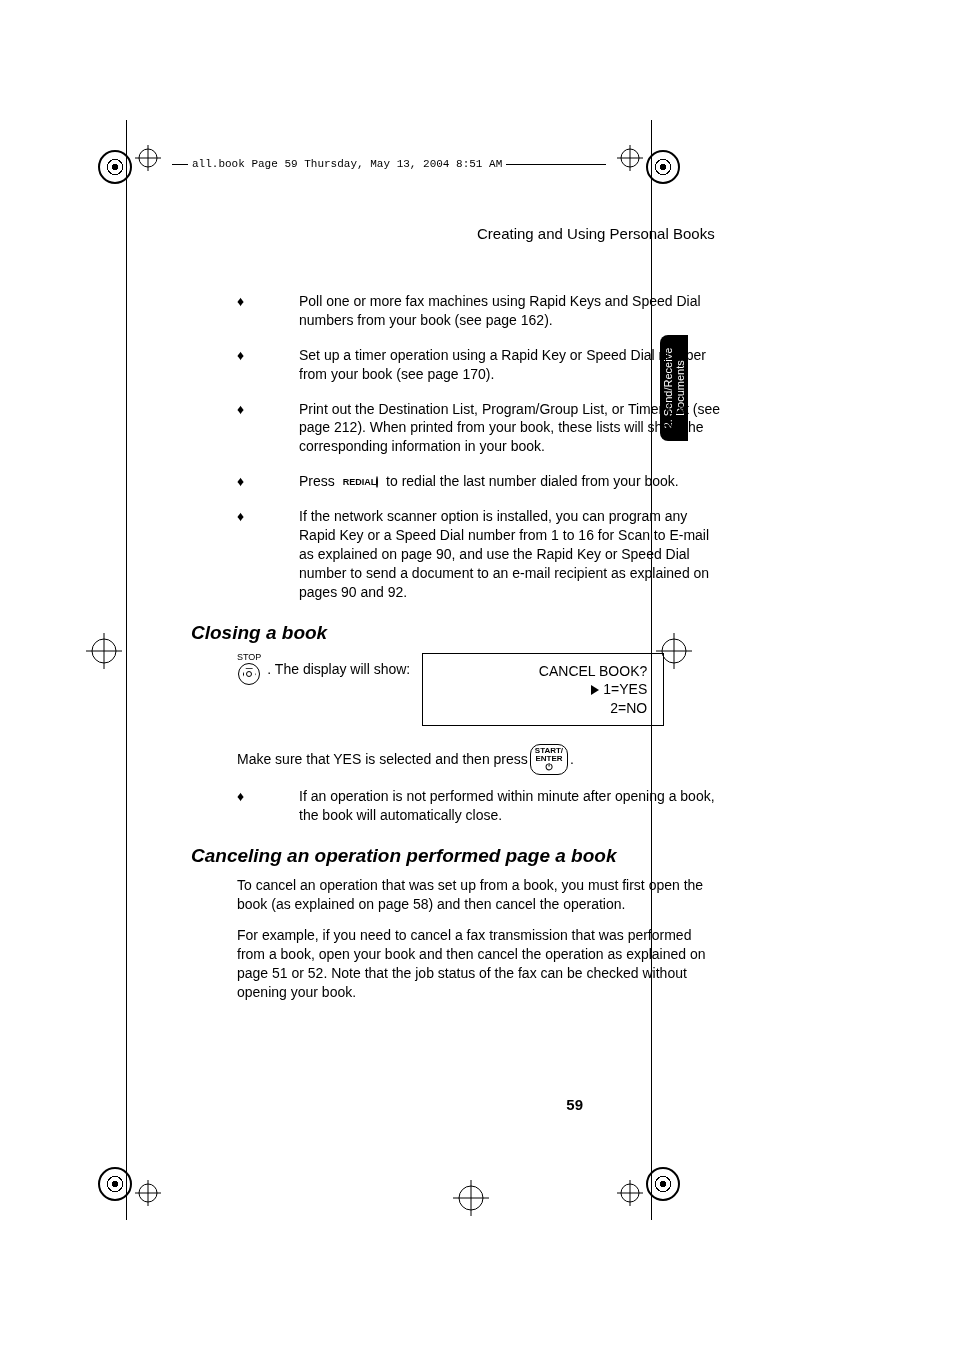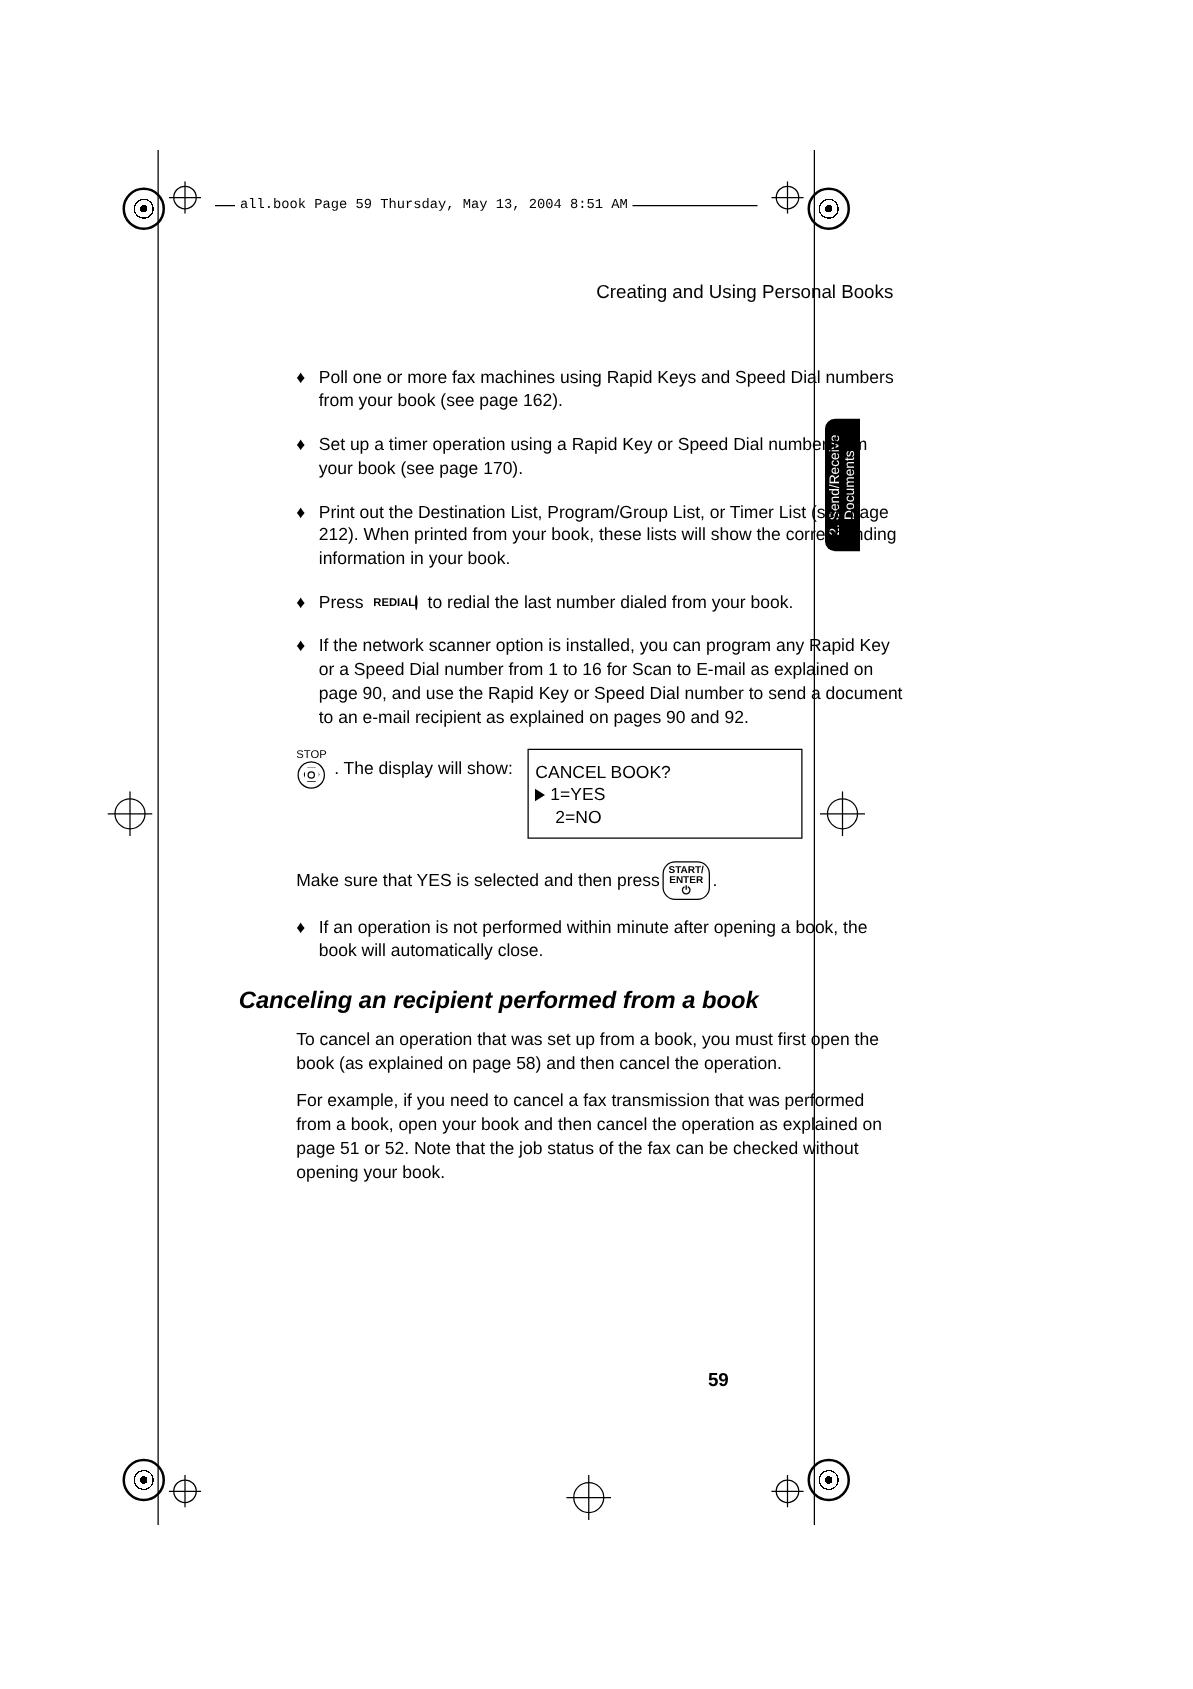--- a/index.html
+++ b/index.html
@@ -102,20 +102,21 @@
     display: flex;
     margin-bottom: 16px;
     margin-left: 42px;
   }
   .bullet .sym {
     width: 18px;
     flex: 0 0 18px;
   }
   .bullet .txt {
     flex: 1 1 auto;
+    margin-left: 44px;
   }
   .h2 {
     font-style: italic;
     font-weight: bold;
     font-size: 19px;
     margin: 18px 0 8px 0;
     margin-left: -4px;
   }
   .para {
     margin-left: 42px;
@@ -174,24 +175,25 @@
     line-height: 1;
     padding: 2px 4px;
     text-align: center;
     margin: 0 2px;
   }
   .start-btn .pwr {
     font-size: 9px;
   }
   .lcd-box {
     border: 1px solid #000;
-    padding: 8px 5px;
+    padding: 8px 16px;
     font-size: 14px;
     line-height: 1.3;
     width: 208px;
+    text-align: right;
   }
   .tri {
     display: inline-block;
     width: 0; height: 0;
     border-top: 5px solid transparent;
     border-bottom: 5px solid transparent;
     border-left: 8px solid #000;
     vertical-align: -1px;
     margin-right: 4px;
   }
@@ -310,20 +312,21 @@
       </span>
       <span> to redial the last number dialed from your book.</span>
     </div>
   </div>
 
   <div class="bullet">
     <div class="sym">♦</div>
     <div class="txt">If the network scanner option is installed, you can program any Rapid Key or a Speed Dial number from 1 to 16 for Scan to E-mail as explained on page 90, and use the Rapid Key or Speed Dial number to send a document to an e-mail recipient as explained on pages 90 and 92.</div>
   </div>
 
+  <div class="h2">Closing a book</div>
 
   <div class="closing-row">
     <div style="display:flex;align-items:center;gap:6px;flex:0 0 auto;">
       <span class="stop-btn">
         <span>STOP</span>
         <span class="outer">
               <span class="inner-hex"></span>
             </span>
       </span>
       <span>. The display will show:</span>
@@ -343,21 +346,21 @@
       <div class="pwr">⏻</div>
     </span>
     <span>.</span>
   </div>
 
   <div class="bullet">
     <div class="sym">♦</div>
     <div class="txt">If an operation is not performed within minute after opening a book, the book will automatically close.</div>
   </div>
 
-  <div class="h2">Canceling an recipient performed from a book</div>
+  <div class="h2">Canceling an operation performed page a book</div>
   <div class="para">To cancel an operation that was set up from a book, you must first open the book (as explained on page 58) and then cancel the operation.</div>
   <div class="para">For example, if you need to cancel a fax transmission that was performed from a book, open your book and then cancel the operation as explained on page 51 or 52. Note that the job status of the fax can be checked without opening your book.</div>
 
 </div>
 
 <div class="page-number">59</div>
 
 </div>
 
 </body></html>

